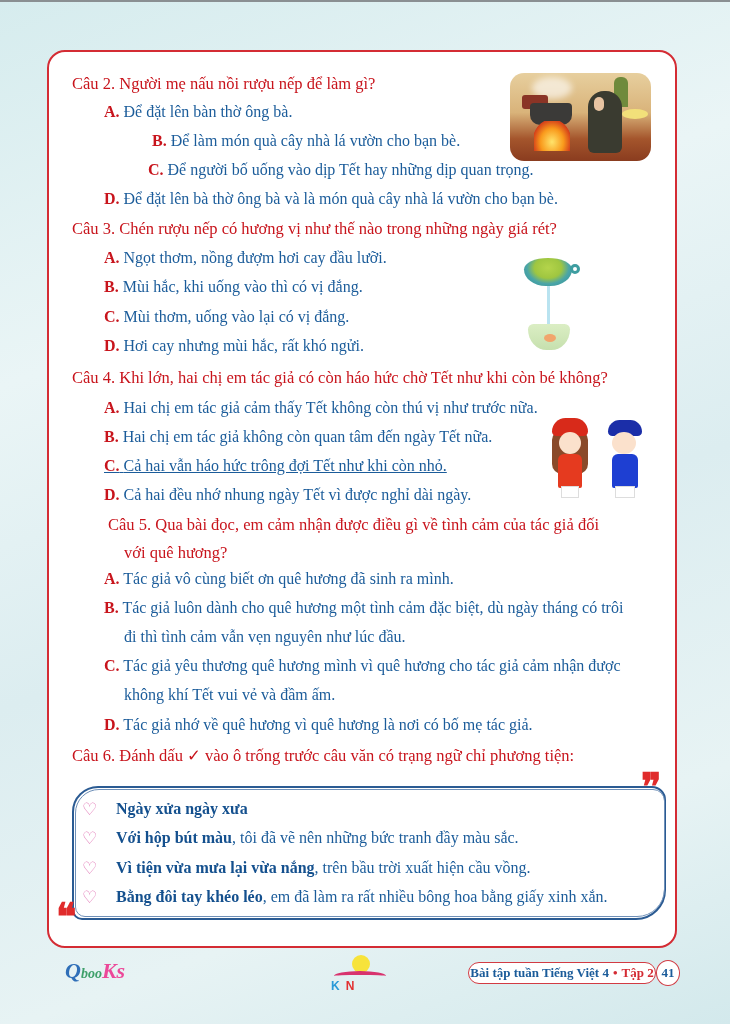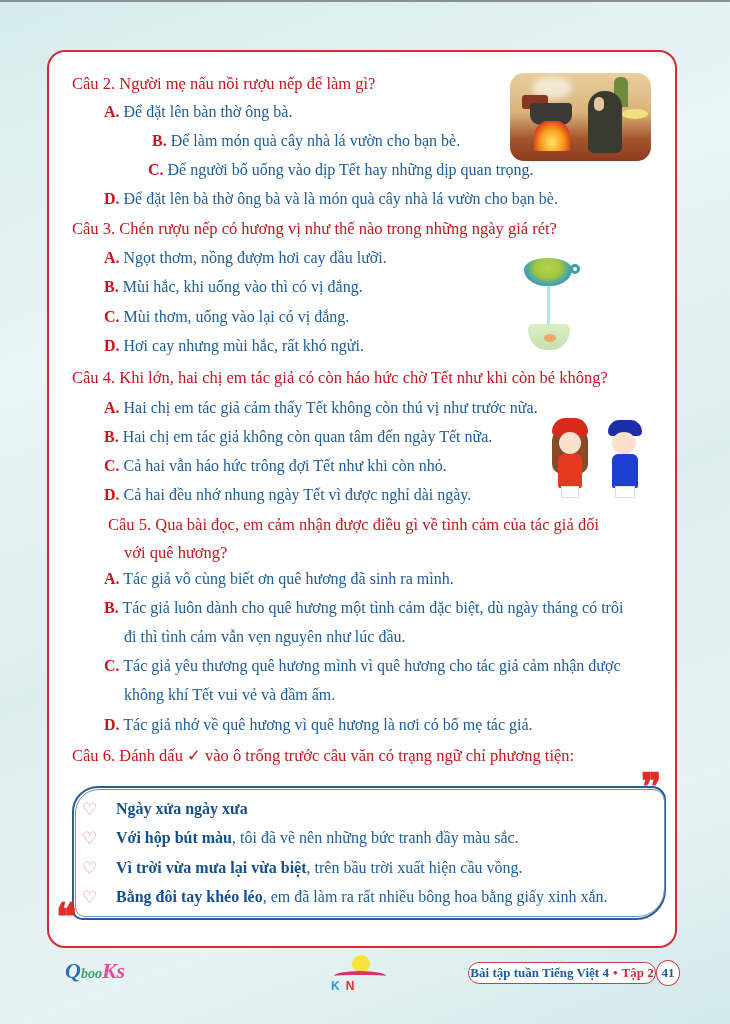--- a/index.html
+++ b/index.html
@@ -206,21 +206,21 @@
   <span>Khi lớn, hai chị em tác giả có còn háo hức chờ Tết như khi còn bé không?</span>
 </div>
 <div class="opt" style="left:104px; top:399px;">
   <span class="letter">A.</span>
   <span>Hai chị em tác giả cảm thấy Tết không còn thú vị như trước nữa.</span>
 </div>
 <div class="opt" style="left:104px; top:428px;">
   <span class="letter">B.</span>
   <span>Hai chị em tác giả không còn quan tâm đến ngày Tết nữa.</span>
 </div>
-<div class="opt" style="left:104px; top:457px;">
+<div class="opt" style="left:104px; top:457px;text-decoration:underline;">
   <span class="letter">C.</span>
   <span>Cả hai vẫn háo hức trông đợi Tết như khi còn nhỏ.</span>
 </div>
 <div class="opt" style="left:104px; top:486px;">
   <span class="letter">D.</span>
   <span>Cả hai đều nhớ nhung ngày Tết vì được nghỉ dài ngày.</span>
 </div>
 
 <div class="img kids">
   <div class="girl-hair"></div>
@@ -280,21 +280,21 @@
   <span class="heart">♡</span>
   <b>Ngày xửa ngày xưa</b>
 </div>
 <div class="frame-row" style="top:828px;">
   <span class="heart">♡</span>
   <b>Với hộp bút màu</b>
     <span>, tôi đã vẽ nên những bức tranh đầy màu sắc.</span>
 </div>
 <div class="frame-row" style="top:858px;">
   <span class="heart">♡</span>
-  <b>Vì trời vừa mưa lại vừa biệt</b>
+  <b>Vì tiện vừa mưa lại vừa nắng</b>
     <span>, trên bầu trời xuất hiện cầu vồng.</span>
 </div>
 <div class="frame-row" style="top:887px;">
   <span class="heart">♡</span>
   <b>Bằng đôi tay khéo léo</b>
     <span>, em đã làm ra rất nhiều bông hoa bằng giấy xinh xắn.</span>
 </div>
 
 <div class="logo-q">
   <span>Q</span><span class="rest">boo</span><span class="k">Ks</span>

